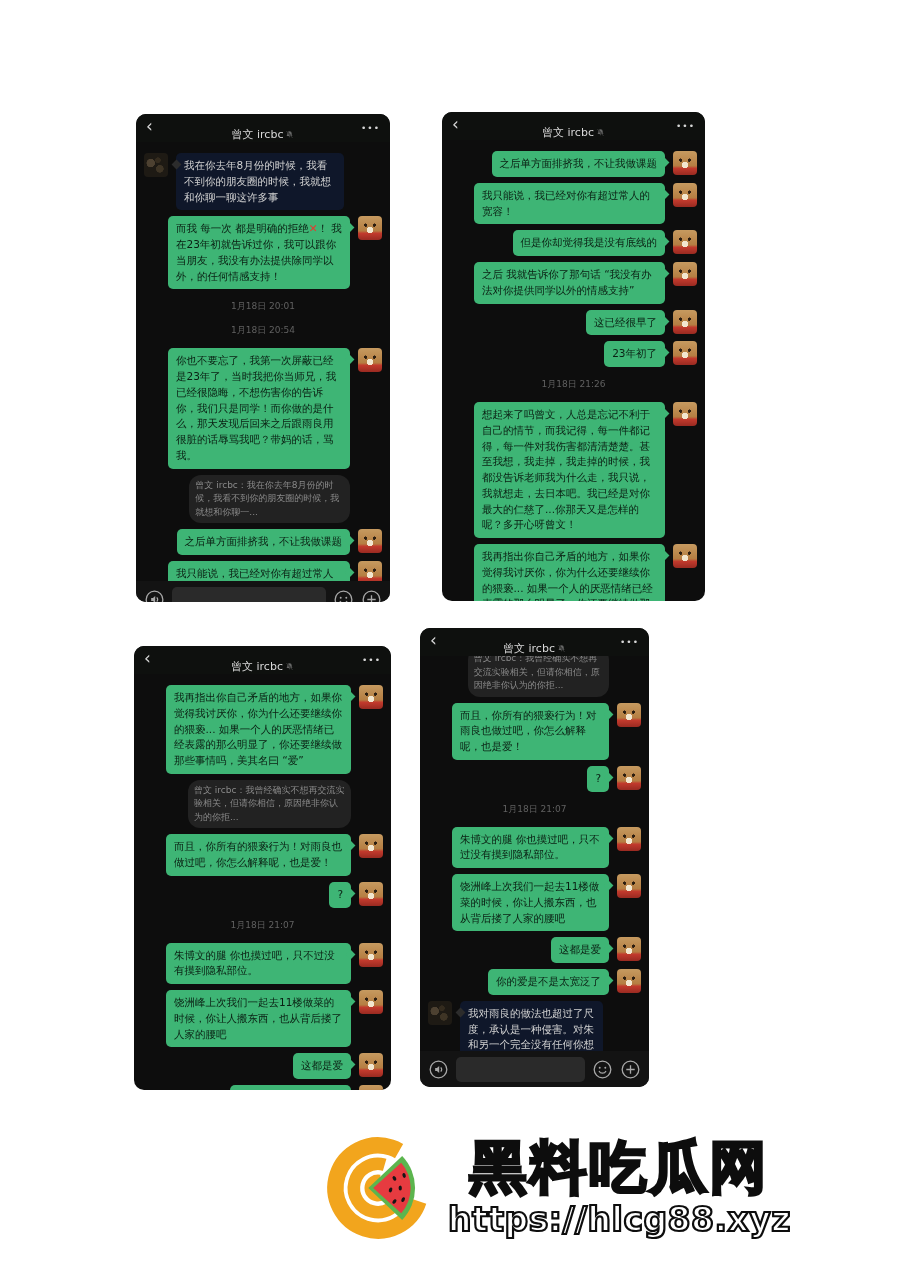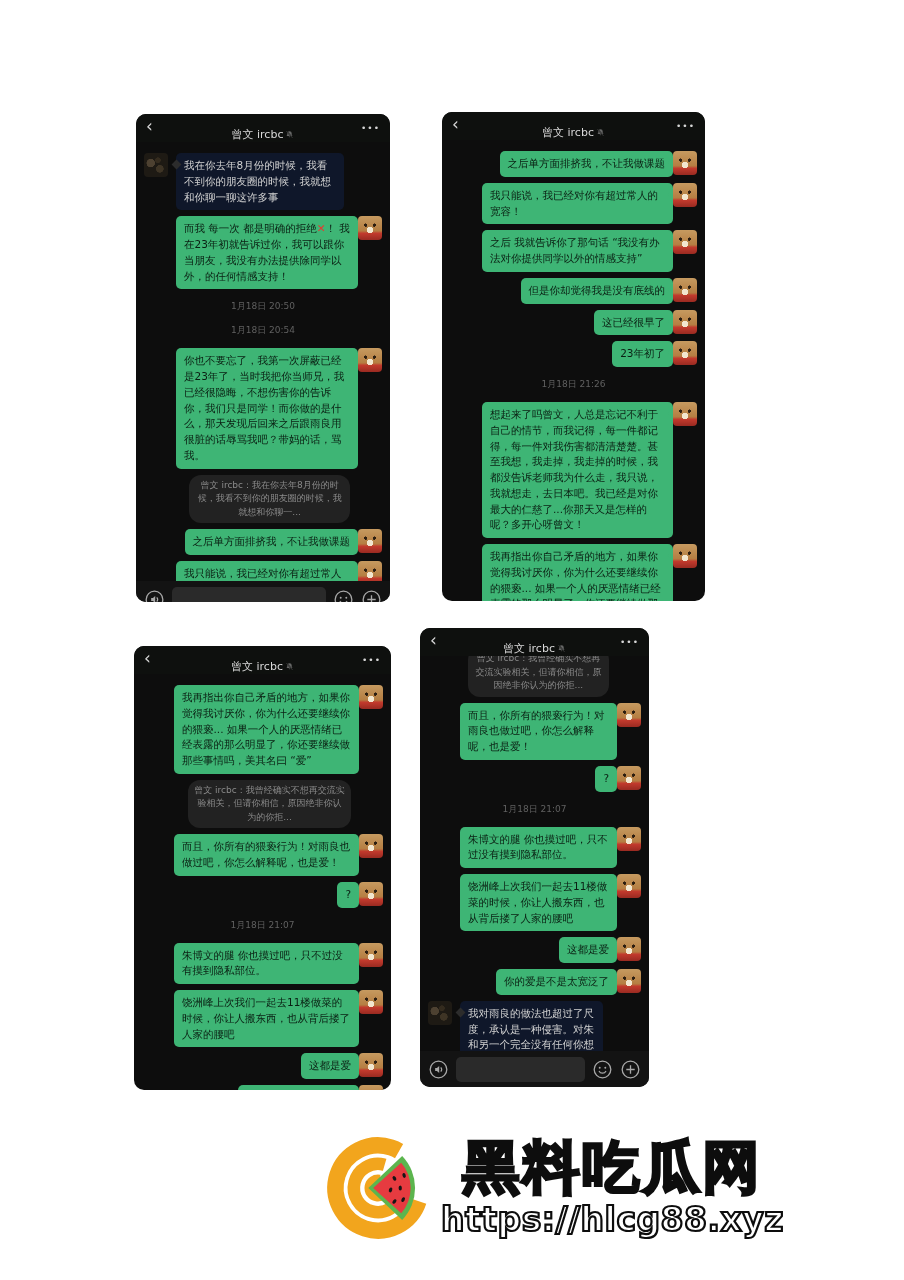--- a/index.html
+++ b/index.html
@@ -53,53 +53,53 @@
       radial-gradient(circle at 28% 42%, #4d4131 0 18%, rgba(0,0,0,0) 20%),
       radial-gradient(circle at 66% 66%, #3e3425 0 16%, rgba(0,0,0,0) 18%),
       radial-gradient(circle at 58% 30%, #342b1e 0 12%, rgba(0,0,0,0) 14%),
       #1e1a14;
   }
   .bubble {
     padding:5px 8px; border-radius:5px; font-size:10.5px; line-height:1.5;
     position:relative; word-break:break-all; cursor:pointer;
   }
   .msg-row.in  .bubble { background:#0f172a; color:#d2d2d2; margin-left:8px; max-width:calc(100% - 70px); }
-  .msg-row.out .bubble { background:#3eb575; color:#0a2013; max-width:calc(100% - 56px); }
+  .msg-row.out .bubble { background:#3eb575; color:#0a2013; margin-right:8px; max-width:calc(100% - 56px); }
   .msg-row.in  .bubble::before {
     content:''; position:absolute; left:-3px; top:8px; width:7px; height:7px;
     background:#2c2c2c; transform:rotate(45deg);
   }
   .msg-row.out .bubble::after {
     content:''; position:absolute; right:-3px; top:8px; width:7px; height:7px;
     background:#3eb575; transform:rotate(45deg);
   }
   .red-x { color:#e8382f; font-weight:bold; }
 
   .timestamp { text-align:center; color:#606060; font-size:9px; margin:11px 0; }
 
   .quote-row { display:flex; justify-content:flex-end; margin:2px 32px 6px 0; }
   .quote {
     background:#222222; color:#8a8a8a; font-size:9px; line-height:1.5;
-    padding:4px 6px; border-radius:12px; max-width:78%; cursor:pointer; word-break:break-all;text-align:center;
+    padding:4px 6px; border-radius:12px; max-width:78%; cursor:pointer; word-break:break-all;
   }
   .clip-top { margin-top:-13px; }
 
   .input-bar {
     flex:0 0 36px; display:flex; align-items:center; gap:7px;
     padding:0 8px; background:#131313; position:relative; z-index:2;
   }
   .input-bar.partial { position:absolute; left:0; right:0; bottom:-15px; height:36px; }
   .ibtn { width:21px; height:21px; flex:0 0 21px; cursor:pointer; }
   .ibtn svg { display:block; }
   .text-input {
     flex:1 1 auto; height:25px; background:#2a2a2a; border-radius:5px; cursor:text;
   }
 
   
-  .watermark { position:absolute; left:320px; top:1130px; display:flex; align-items:center; gap:5px; }
+  .watermark { position:absolute; left:320px; top:1130px; display:flex; align-items:center; gap:12px; }
   .wm-logo { width:116px; height:116px; flex:0 0 116px; }
   .wm-text { display:flex; flex-direction:column; align-items:center; }
   .wm-title {
     font-size:57px; font-weight:800; color:#ffffff; letter-spacing:3px; line-height:1.08;
     -webkit-text-stroke:3px #0d0d0d; text-shadow:0 0 1px #0d0d0d; white-space:nowrap;
   }
   .wm-url {
     font-size:33px; font-weight:800; color:#ffffff; letter-spacing:0.5px; margin-top:2px;
     -webkit-text-stroke:2.2px #0d0d0d; text-shadow:0 0 1px #0d0d0d; white-space:nowrap;text-align:center;
   }
@@ -120,21 +120,21 @@
   </div>
   <div class="chat-body">
       <div class="msg-row in">
         <div class="avatar dark"></div>
         <div class="bubble">我在你去年8月份的时候，我看不到你的朋友圈的时候，我就想和你聊一聊这许多事</div>
       </div>
       <div class="msg-row out">
         <div class="bubble">而我 每一次 都是明确的拒绝<span class="red-x">✕</span>！ 我在23年初就告诉过你，我可以跟你当朋友，我没有办法提供除同学以外，的任何情感支持！</div>
         <div class="avatar dog"></div>
       </div>
-      <div class="timestamp">1月18日 20:50</div>
+      <div class="timestamp">1月18日 20:01</div>
       <div class="timestamp">1月18日 20:54</div>
       <div class="msg-row out">
         <div class="bubble">你也不要忘了，我第一次屏蔽已经是23年了，当时我把你当师兄，我已经很隐晦，不想伤害你的告诉你，我们只是同学！而你做的是什么，那天发现后回来之后跟雨良用很脏的话辱骂我吧？带妈的话，骂我。</div>
         <div class="avatar dog"></div>
       </div>
       <div class="quote-row">
         <div class="quote">曾文 ircbc：我在你去年8月份的时候，我看不到你的朋友圈的时候，我就想和你聊一...</div>
       </div>
       <div class="msg-row out">
         <div class="bubble">之后单方面排挤我，不让我做课题</div>
@@ -185,25 +185,25 @@
   <div class="chat-body">
       <div class="msg-row out">
         <div class="bubble">之后单方面排挤我，不让我做课题</div>
         <div class="avatar dog"></div>
       </div>
       <div class="msg-row out">
         <div class="bubble">我只能说，我已经对你有超过常人的宽容！</div>
         <div class="avatar dog"></div>
       </div>
       <div class="msg-row out">
+        <div class="bubble">但是你却觉得我是没有底线的</div>
+        <div class="avatar dog"></div>
+      </div>
+      <div class="msg-row out">
         <div class="bubble">之后 我就告诉你了那句话 “我没有办法对你提供同学以外的情感支持”</div>
-        <div class="avatar dog"></div>
-      </div>
-      <div class="msg-row out">
-        <div class="bubble">但是你却觉得我是没有底线的</div>
         <div class="avatar dog"></div>
       </div>
       <div class="msg-row out">
         <div class="bubble">这已经很早了</div>
         <div class="avatar dog"></div>
       </div>
       <div class="msg-row out">
         <div class="bubble">23年初了</div>
         <div class="avatar dog"></div>
       </div>

